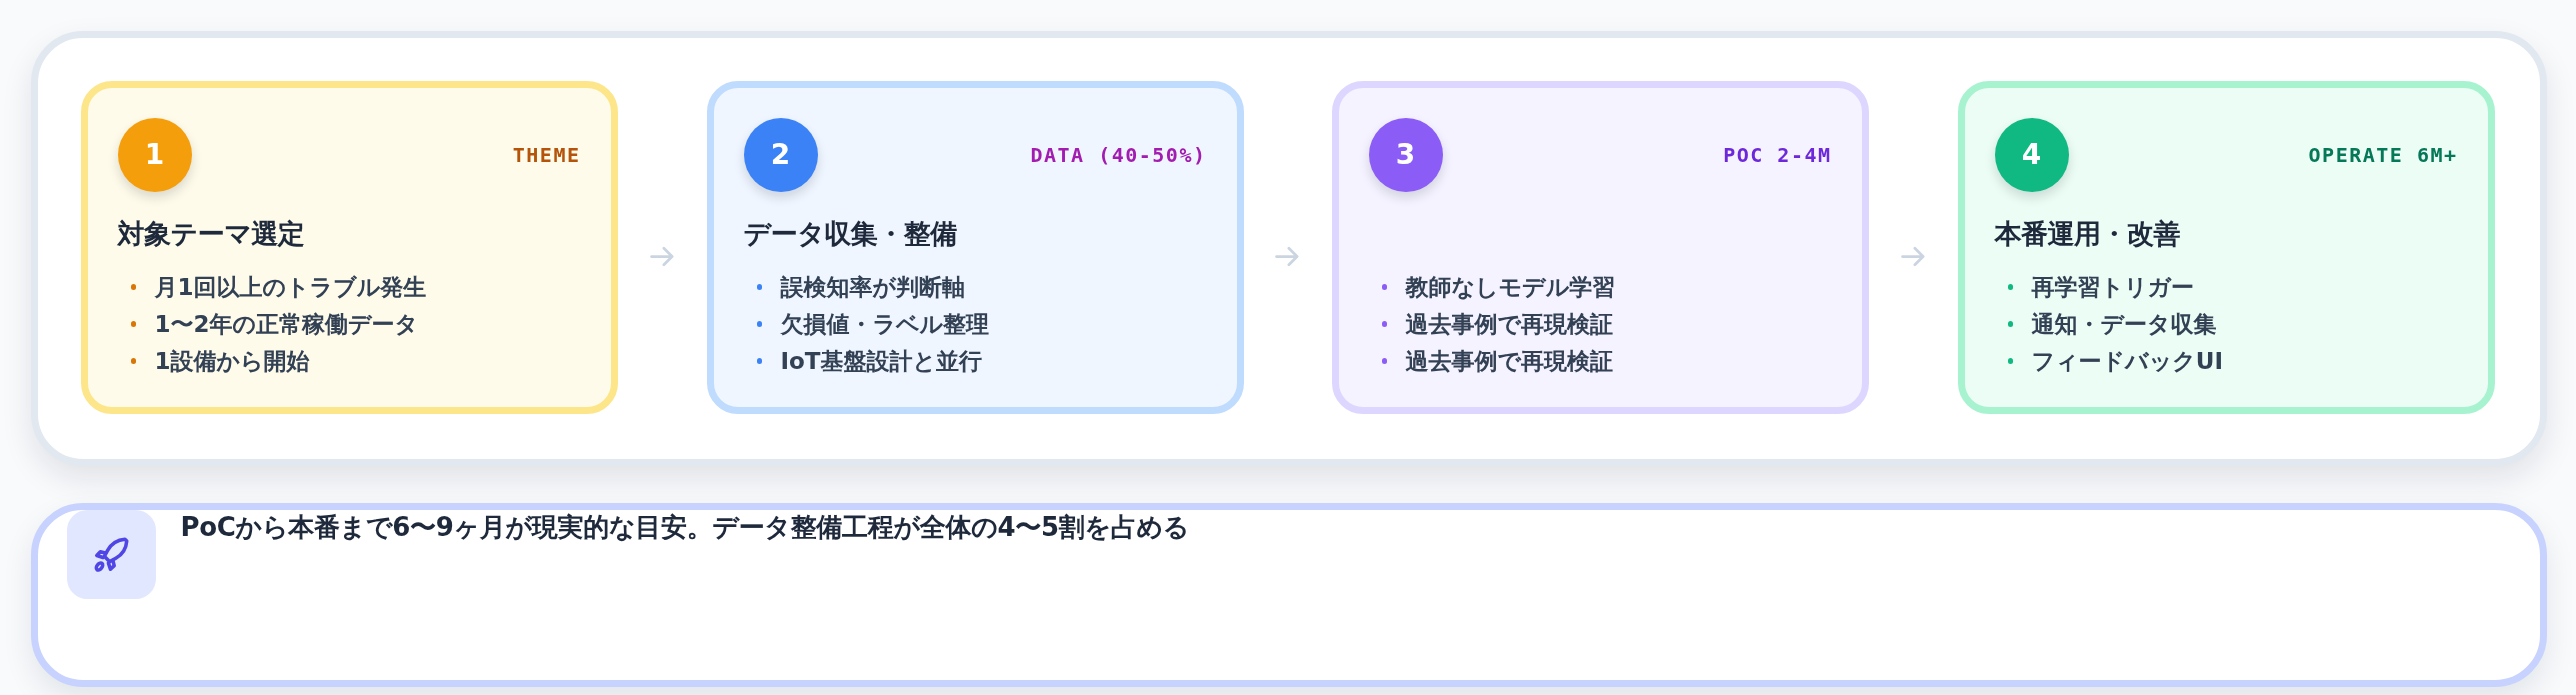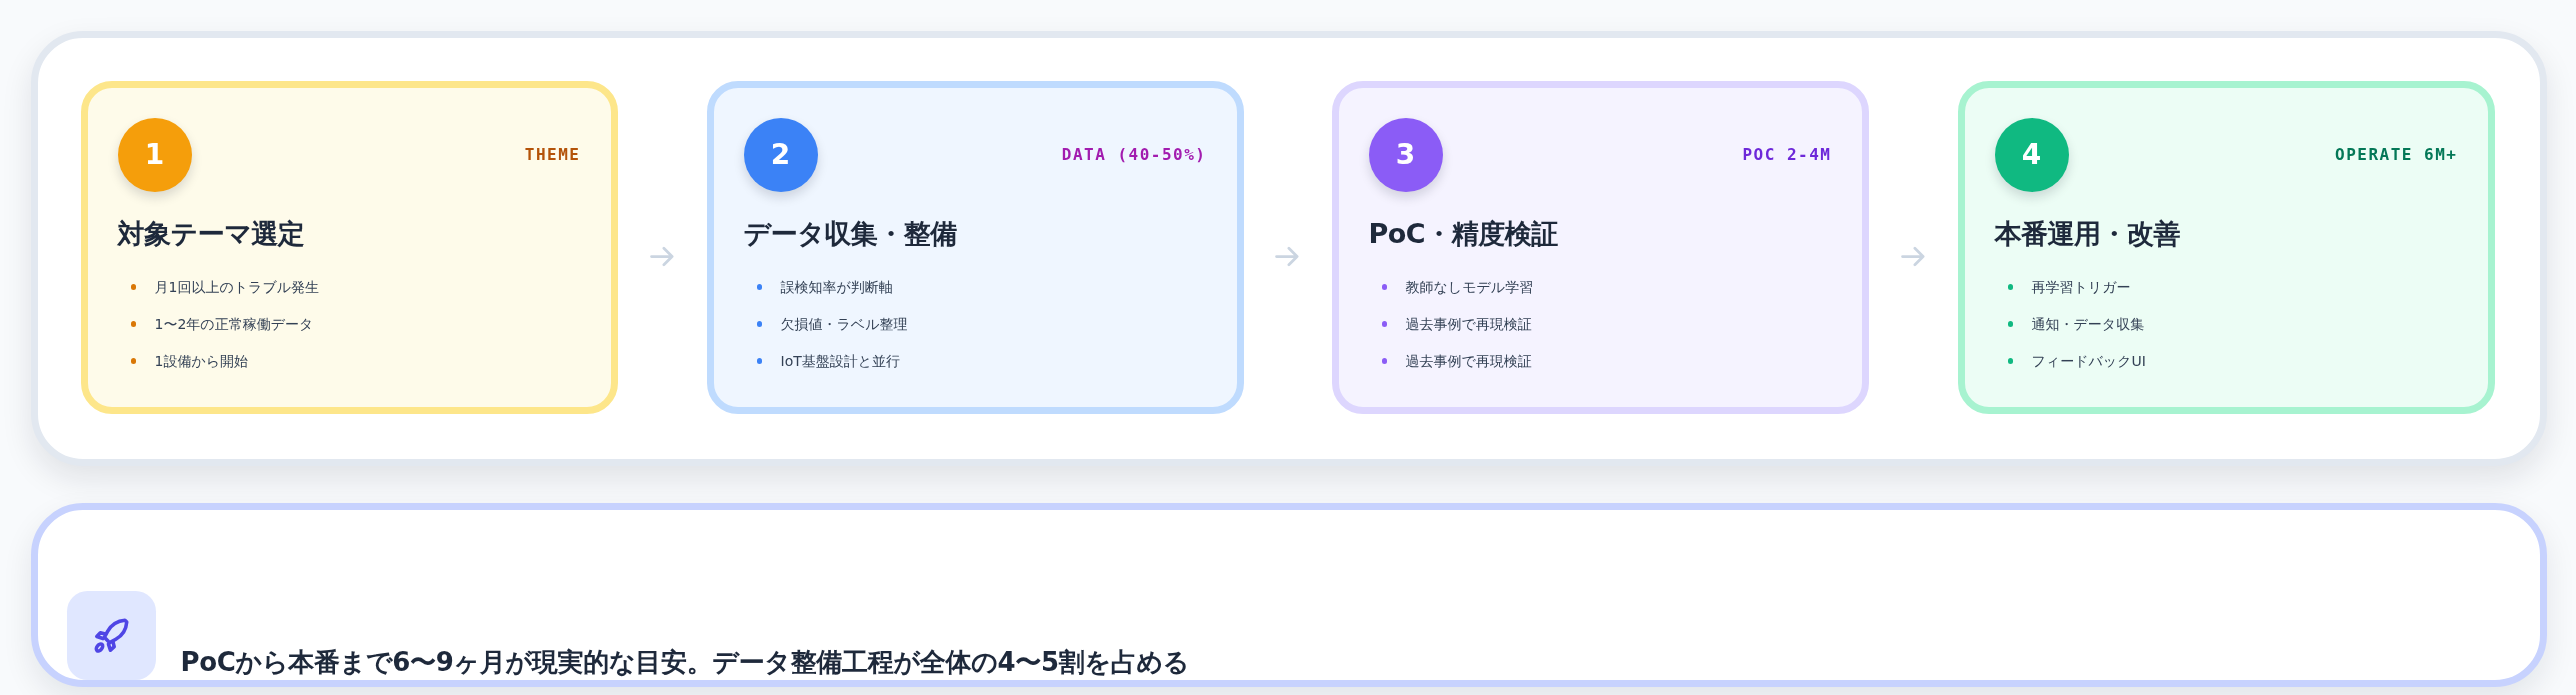--- a/index.html
+++ b/index.html
@@ -26,52 +26,52 @@
     position: absolute; left: 30px; top: 30px;
     width: 74px; height: 74px; border-radius: 50%;
     color: #ffffff; font-weight: bold; font-size: 28px;
     display: flex; align-items: center; justify-content: center;
     box-shadow: 0 5.6px 11px rgba(15, 23, 42, 0.15);
     font-family: "DejaVu Sans", sans-serif;
   }
   .card .tag {
     position: absolute; right: 30px; top: 54px;
     font-family: "DejaVu Sans Mono", "Liberation Mono", monospace;
-    font-weight: bold; font-size: 16px; letter-spacing: 1.5px;
+    font-weight: bold; font-size: 20px; letter-spacing: 1.5px;
     line-height: 26px;
   }
   .card .title {
     position: absolute; left: 30px; top: 124px;
     font-size: 27px; font-weight: bold; color: #1e293b;
     line-height: 44px; white-space: nowrap; letter-spacing: -0.5px;
   }
   .card ul {
     position: absolute; left: 30px; top: 181px;
     list-style: none;
   }
   .card li {
     position: relative; padding-left: 37px;
-    font-size: 14px; font-weight: normal; color: #334155;
+    font-size: 23px; font-weight: bold; color: #334155;
     line-height: 37px; height: 37px; white-space: nowrap;
   }
   .card li .dot {
     position: absolute; left: 13px; top: 15.7px;
     width: 5.6px; height: 5.6px; border-radius: 50%;
   }
   .arrow {
     position: absolute; top: 202px; width: 33px; height: 33px;
   }
   .banner {
     position: absolute; left: 30.5px; top: 503px;
     width: 2516px; height: 184px;
     background: #ffffff;
     border: 7.4px solid #c7d2fe;
     border-radius: 52px;
     box-shadow: 0 13px 31px rgba(15, 23, 42, 0.09);
-    display: flex; align-items: flex-end;
+    display: flex; align-items: flex-start;
     padding-left: 29px;
   }
   .banner .icon-box {
     width: 89px; height: 89px; border-radius: 20.4px;
     background: #e0e7ff;
     display: flex; align-items: center; justify-content: center;
     flex: none;
   }
   .banner .msg {
     margin-left: 25px;
@@ -110,21 +110,20 @@
     </ul>
   </div>
 
   <svg class="arrow" style="left:1233px;" viewBox="0 0 24 24" fill="none" stroke="#cbd5e1" stroke-width="2" stroke-linecap="round" stroke-linejoin="round">
     <path d="M4 12h15M13 6l6 6-6 6"></path>
   </svg>
 
   <div class="card" style="left:1294px; background:#f5f3ff; border-color:#ddd6fe;">
     <div class="badge" style="background:#8b5cf6;">3</div>
     <div class="tag" style="color:#6d28d9;">POC 2-4M</div>
-    <div class="title">PoC・精度検証</div>
     <ul>
       <li><span class="dot" style="background:#8b5cf6;"></span><span>教師なしモデル学習</span></li>
       <li><span class="dot" style="background:#8b5cf6;"></span><span>過去事例で再現検証</span></li>
       <li><span class="dot" style="background:#8b5cf6;"></span><span>過去事例で再現検証</span></li>
     </ul>
   </div>
 
   <svg class="arrow" style="left:1859px;" viewBox="0 0 24 24" fill="none" stroke="#cbd5e1" stroke-width="2" stroke-linecap="round" stroke-linejoin="round">
     <path d="M4 12h15M13 6l6 6-6 6"></path>
   </svg>

